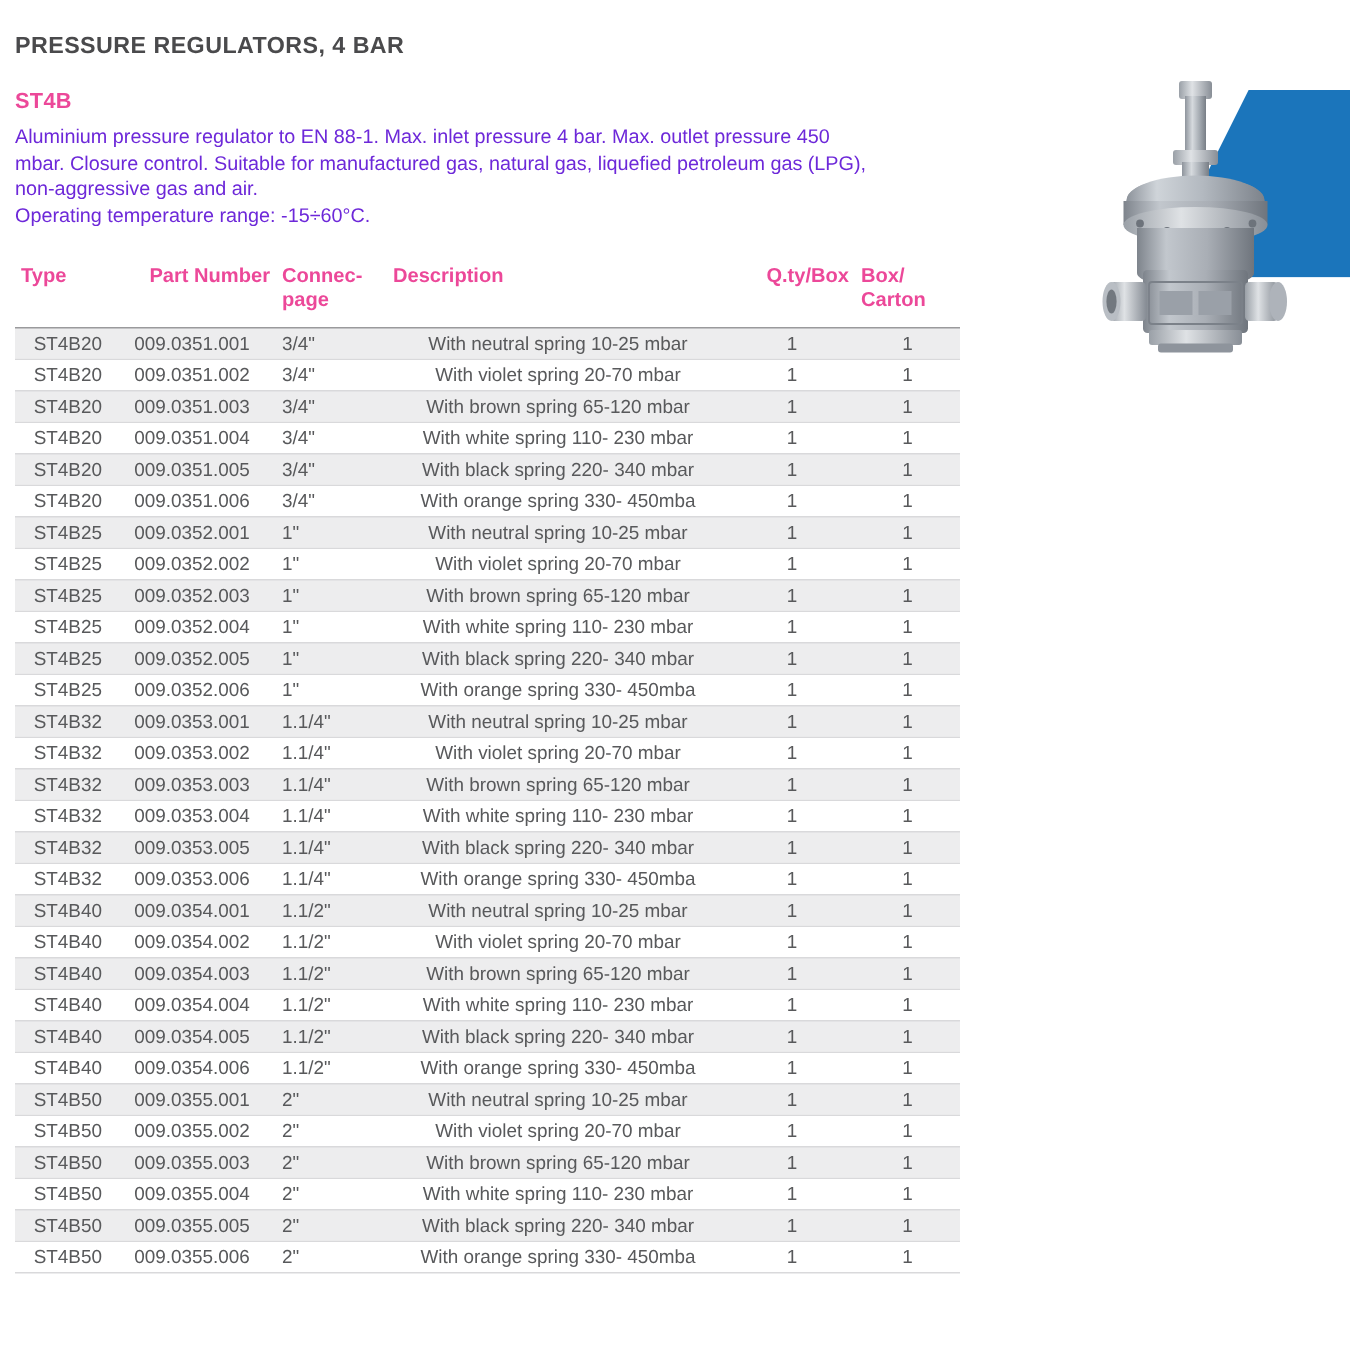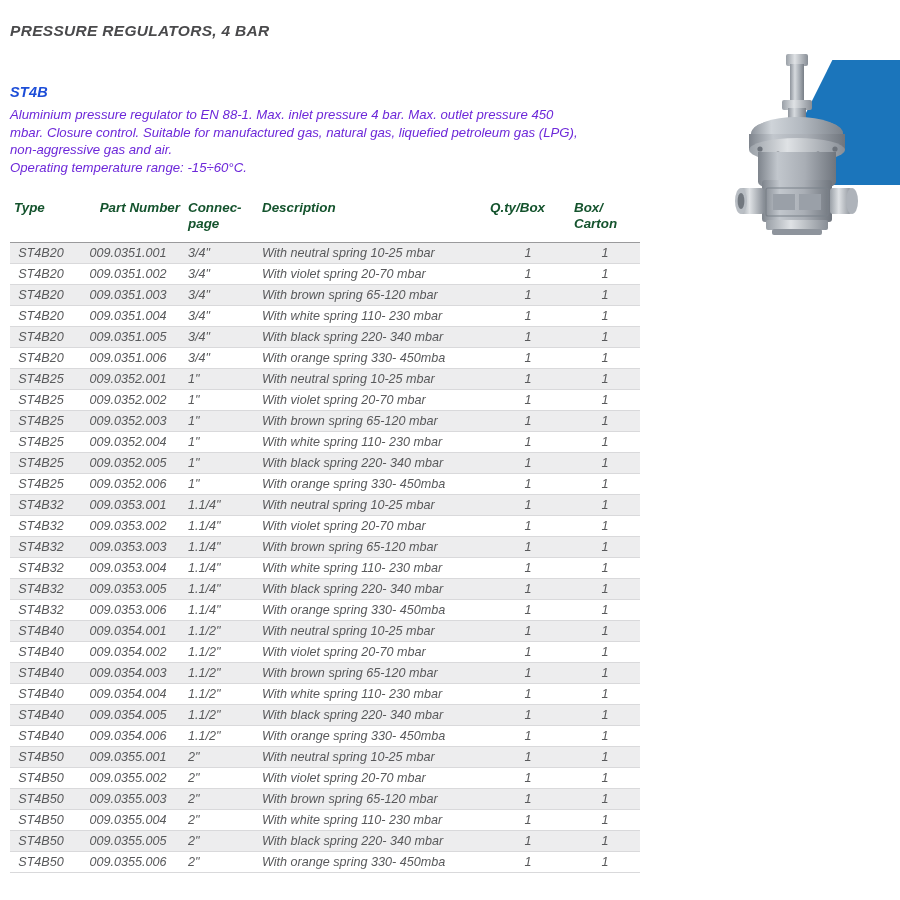--- a/index.html
+++ b/index.html
@@ -14,35 +14,34 @@
     color: #58595b;
     overflow: hidden;
     position: relative;
   }
   .page {
     position: relative;
     width: 900px;
     height: 900px;
     box-sizing: border-box;
     padding: 18px 0 0 0;
-    font-style: italic;
   }
   .page-title {
     font-size: 15.5px;
     font-weight: bold;
     color: #4a4a4c;
     letter-spacing: 0.3px;
     margin: 0 0 0 10px;
     padding-top: 4px;
   }
   .model-code {
-    margin: 44px 0 0 10px;
+    margin: 20px 0 0 10px;
     font-size: 14.5px;
     font-weight: bold;
-    color: #1d4ed8;
+    color: #ec4899;
     letter-spacing: 0.2px;
   }
   .desc {
     margin: 6px 0 0 10px;
     width: 680px;
     font-size: 13.2px;
     line-height: 1.33;
     color: #6d28d9;
   }
   .desc p {
@@ -83,48 +82,48 @@
     table-layout: fixed;
   }
   table.spec col.c-type   { width: 62px; }
   table.spec col.c-part   { width: 112px; }
   table.spec col.c-conn   { width: 74px; }
   table.spec col.c-desc   { width: 228px; }
   table.spec col.c-qty    { width: 84px; }
   table.spec col.c-box    { width: 70px; }
 
   table.spec thead th {
-    color: #14532d;
+    color: #ec4899;
     font-size: 13.4px;
     font-weight: bold;
     padding: 2px 4px 10px 4px;
     vertical-align: top;
     border-bottom: 1.4px solid #9a9a9c;
     line-height: 1.18;
   }
   th.h-type { text-align: left; padding-left: 8px; }
   th.h-part { text-align: right; padding-left: 8px; }
   th.h-conn { text-align: left; padding-left: 6px; margin-top: 16px; }
   th.h-desc { text-align: left; }
-  th.h-qty  { text-align: left; }
+  th.h-qty  { text-align: right; }
   th.h-box  { text-align: left; }
 
   table.spec tbody td {
     font-size: 12.6px;
     color: #58595b;
     padding: 3px 4px;
     border-bottom: 1px solid #d9d9db;
     white-space: nowrap;
   }
   tbody tr:nth-child(odd) { background: #ededee; }
   tbody tr:nth-child(even) { background: #ffffff; }
-  td.t-type { text-align: center; padding-left: 8px; }
+  td.t-type { text-align: right; padding-left: 8px; }
   td.t-part { text-align: center; padding-left: 8px; }
   td.t-conn { text-align: left; padding-left: 6px; }
-  td.t-desc { text-align: left; }
+  td.t-desc { text-align: center; }
   td.t-qty  { text-align: center; }
   td.t-box  { text-align: center; }
 
   .footnote {
     margin: 12px 0 0 10px;
     font-size: 12.4px;
     color: #a7a9ac;
   }
 </style>
 </head>

